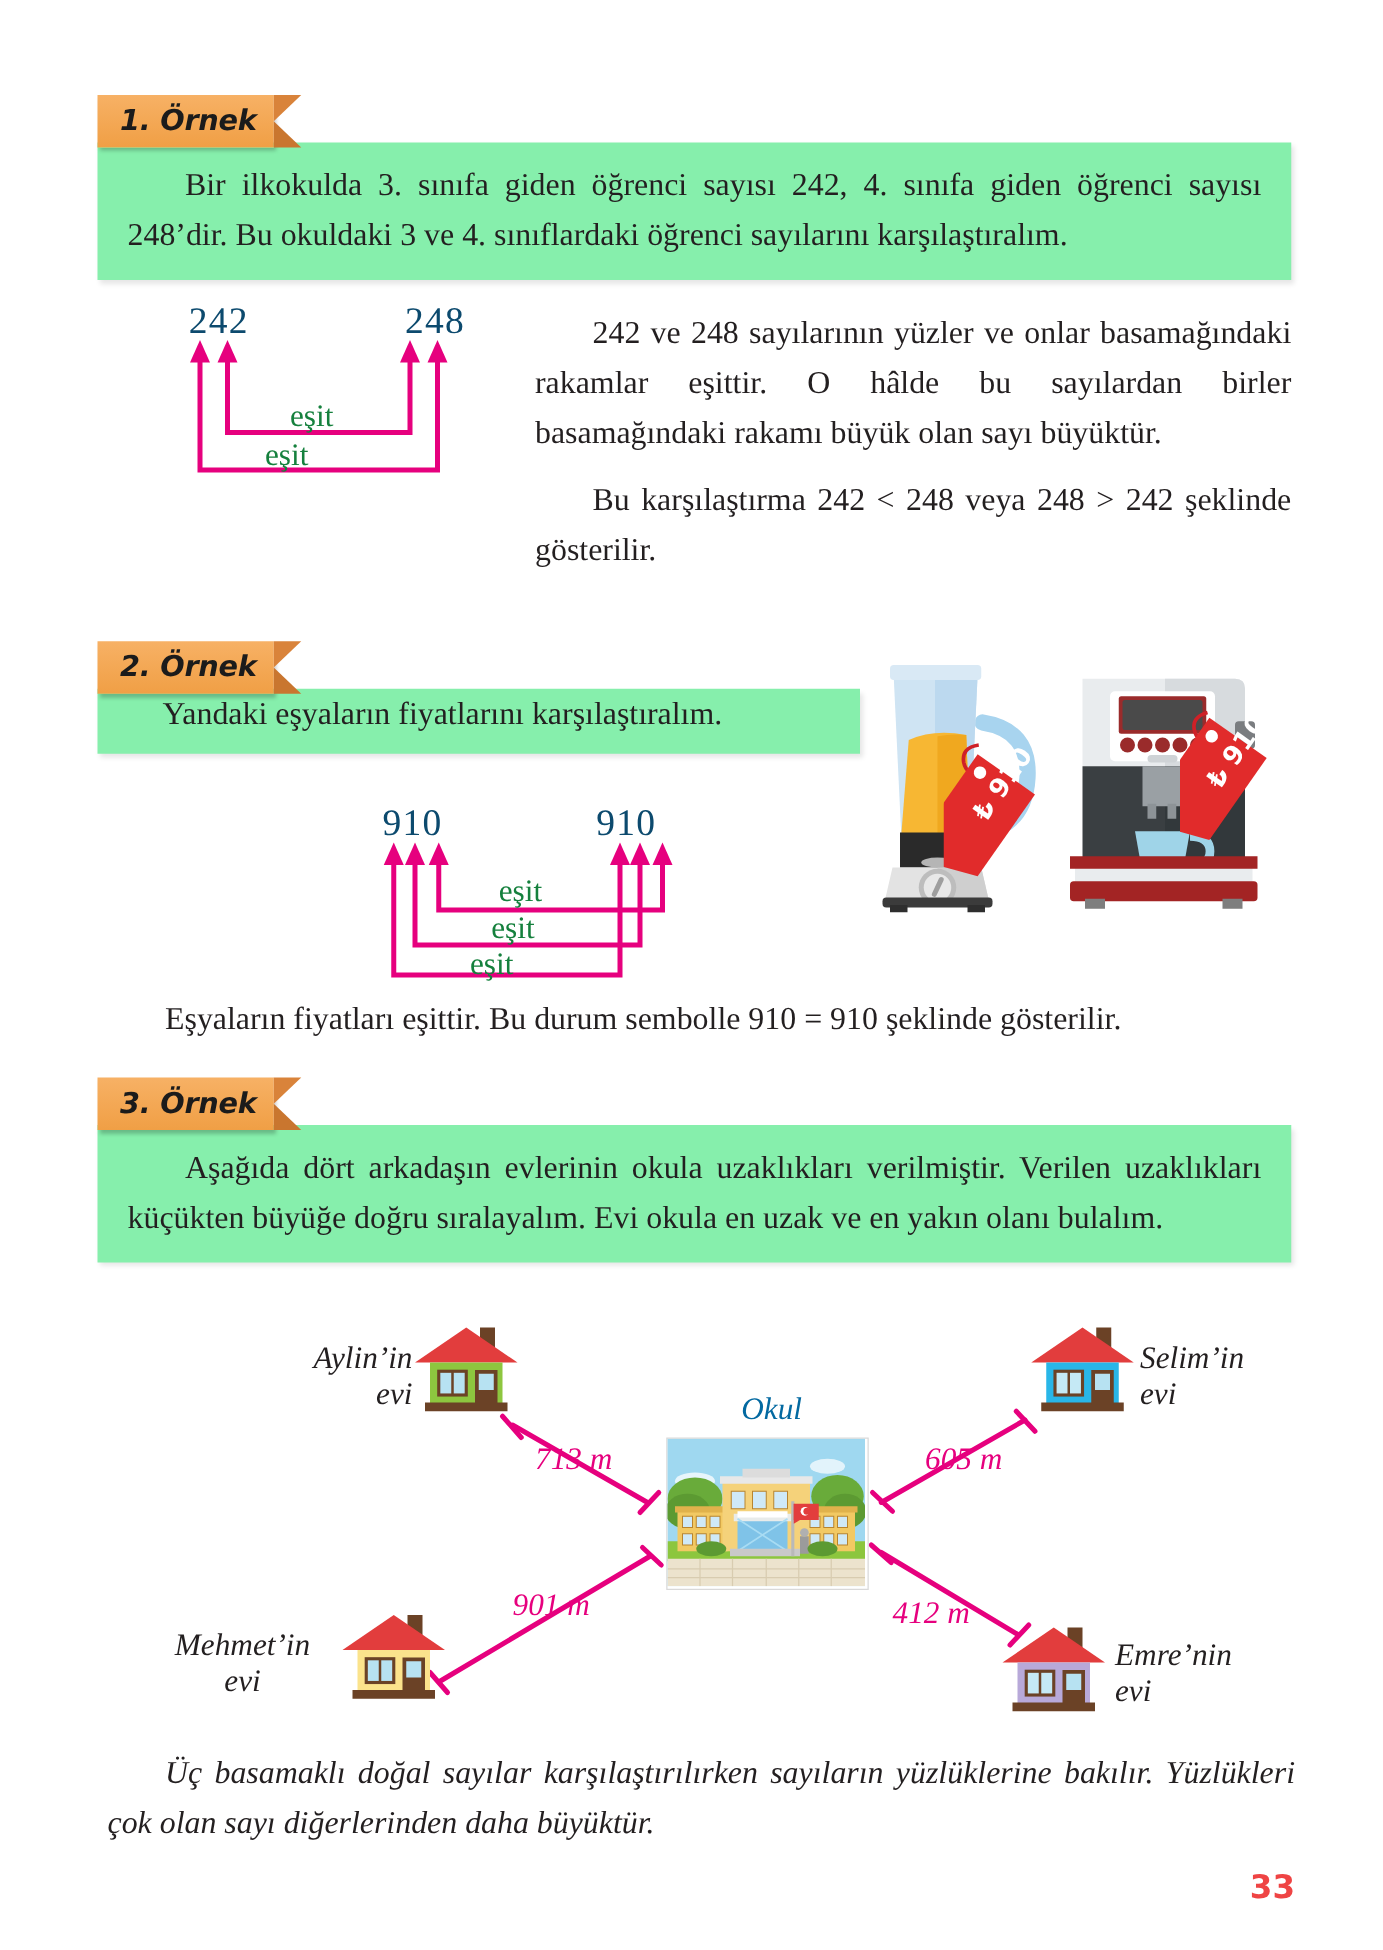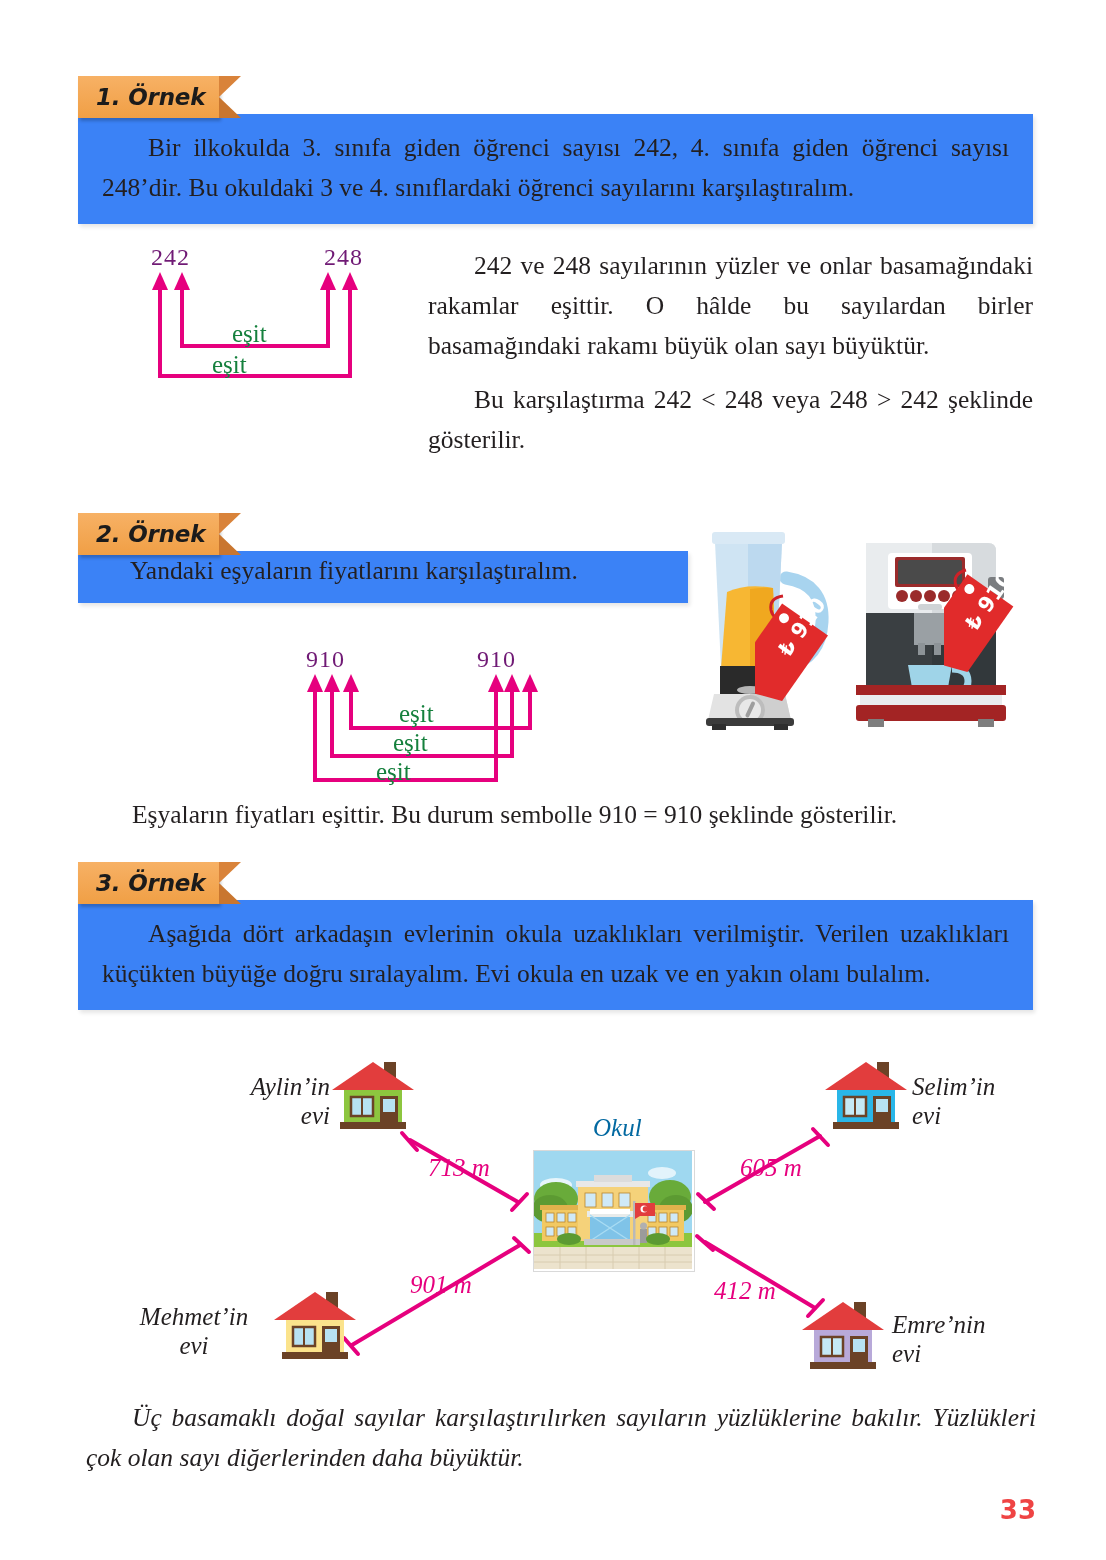--- a/index.html
+++ b/index.html
@@ -44,21 +44,21 @@
     top: 0; right: -22px;
     width: 0; height: 0;
     border-top: 21px solid #d9833a;
     border-bottom: 21px solid #c9762f;
     border-right: 22px solid transparent;
   }
 
   .panel {
     position: relative;
     margin-top: -4px;
-    background: #3b82f6;
+    background: #86efac;
     box-sizing: border-box;
     padding: 14px 24px 16px 24px;
     box-shadow: 2px 3px 4px rgba(0,0,0,0.10);
   }
   .panel p {
     margin: 0;
     font-size: 25.5px;
     line-height: 40px;
     text-align: justify;
     text-indent: 46px;
@@ -81,23 +81,23 @@
     line-height: 40px;
     text-align: justify;
   }
   .rcol p { margin: 0 0 14px 0; text-indent: 46px; }
   .rcol p:last-child { margin-bottom: 0; }
 
   
   .cmp { position: absolute; }
   .cmp .num {
     position: absolute;
-    font-size: 24px;
+    font-size: 30px;
     line-height: 30px;
-    color: #701a75;
+    color: #0c4a6e;
     letter-spacing: 1px;
   }
   .cmp .esit {
     position: absolute;
     font-size: 25px;
     line-height: 25px;
     color: #15803d;
     white-space: nowrap;
   }
   .cmp svg { position: absolute; top: 0; left: 0; overflow: visible; }

